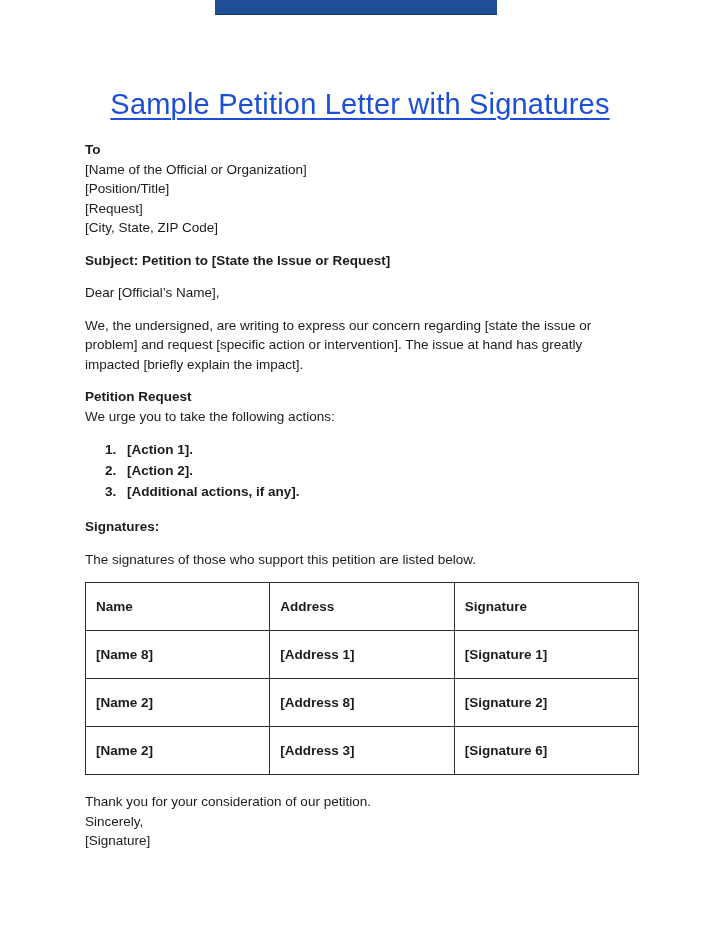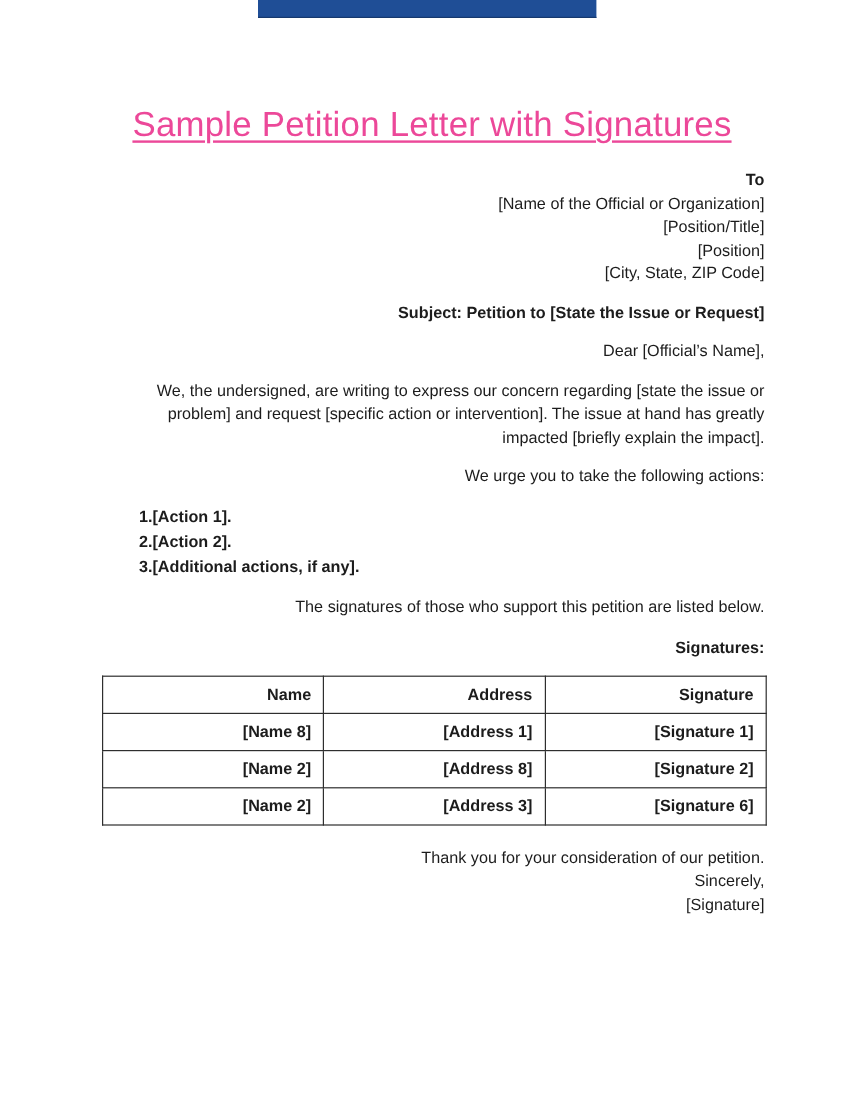--- a/index.html
+++ b/index.html
@@ -20,98 +20,98 @@
     height: 15px;
     background: #1F4E96;
     border-bottom: 1px solid #16396e;
   }
   .doc-title {
     margin-top: 88px;
     text-align: center;
     font-size: 29px;
     font-weight: 400;
     letter-spacing: 0.2px;
-    color: #ec4899;
+    color: #1d4ed8;
     text-decoration: underline;
     text-underline-offset: 4px;
     text-decoration-thickness: 2px;
   }
   .content {
     margin: 19px 83px 0 85px;
     font-size: 13.5px;
     line-height: 19.5px;
-    text-align: right;
   }
   .bold { font-weight: 700; }
   .block { margin-top: 13px; }
   .line { display: block; }
   .action-list { margin-top: 13px; margin-left: 20px; }
   .action-item { display: flex; font-weight: 700; line-height: 21px; }
   .action-num { width: 22px; flex: 0 0 22px; }
   .sig-table {
     margin-top: 13px;
     width: 554px;
     border-collapse: collapse;
     table-layout: fixed;
   }
   .sig-table td {
     border: 1.7px solid #2e2e2e;
-    height: 31px;
+    height: 48px;
     padding: 4px 10px;
     font-size: 13.5px;
     font-weight: 700;
     vertical-align: middle;
   }
   .closing-block { }
 </style>
 </head>
 <body>
 
 <div class="top-bar"></div>
 
 <h1 class="doc-title">Sample Petition Letter with Signatures</h1>
 
 <div class="content">
 
   <div class="block" style="margin-top:0">
     <span class="line bold">To</span>
     <span class="line">[Name of the Official or Organization]</span>
     <span class="line">[Position/Title]</span>
-    <span class="line">[Position]</span>
+    <span class="line">[Request]</span>
     <span class="line">[City, State, ZIP Code]</span>
   </div>
 
   <p class="block bold">Subject: Petition to [State the Issue or Request]</p>
 
   <p class="block">Dear [Official’s Name],</p>
 
   <p class="block">We, the undersigned, are writing to express our concern regarding [state the issue or problem] and request [specific action or intervention]. The issue at hand has greatly impacted [briefly explain the impact].</p>
 
   <div class="block">
+    <span class="line bold">Petition Request</span>
     <span class="line">We urge you to take the following actions:</span>
   </div>
 
   <div class="action-list">
     <div class="action-item">
       <span class="action-num">1.</span>
       <span>[Action 1].</span>
     </div>
     <div class="action-item">
       <span class="action-num">2.</span>
       <span>[Action 2].</span>
     </div>
     <div class="action-item">
       <span class="action-num">3.</span>
       <span>[Additional actions, if any].</span>
     </div>
   </div>
 
+  <p class="block bold" style="margin-top:15px">Signatures:</p>
+
   <p class="block">The signatures of those who support this petition are listed below.</p>
-
-  <p class="block bold" style="margin-top:15px">Signatures:</p>
 
   <table class="sig-table">
     <tbody>
       <tr>
         <td>Name</td>
         <td>Address</td>
         <td>Signature</td>
       </tr>
       <tr>
         <td>[Name 8]</td>

